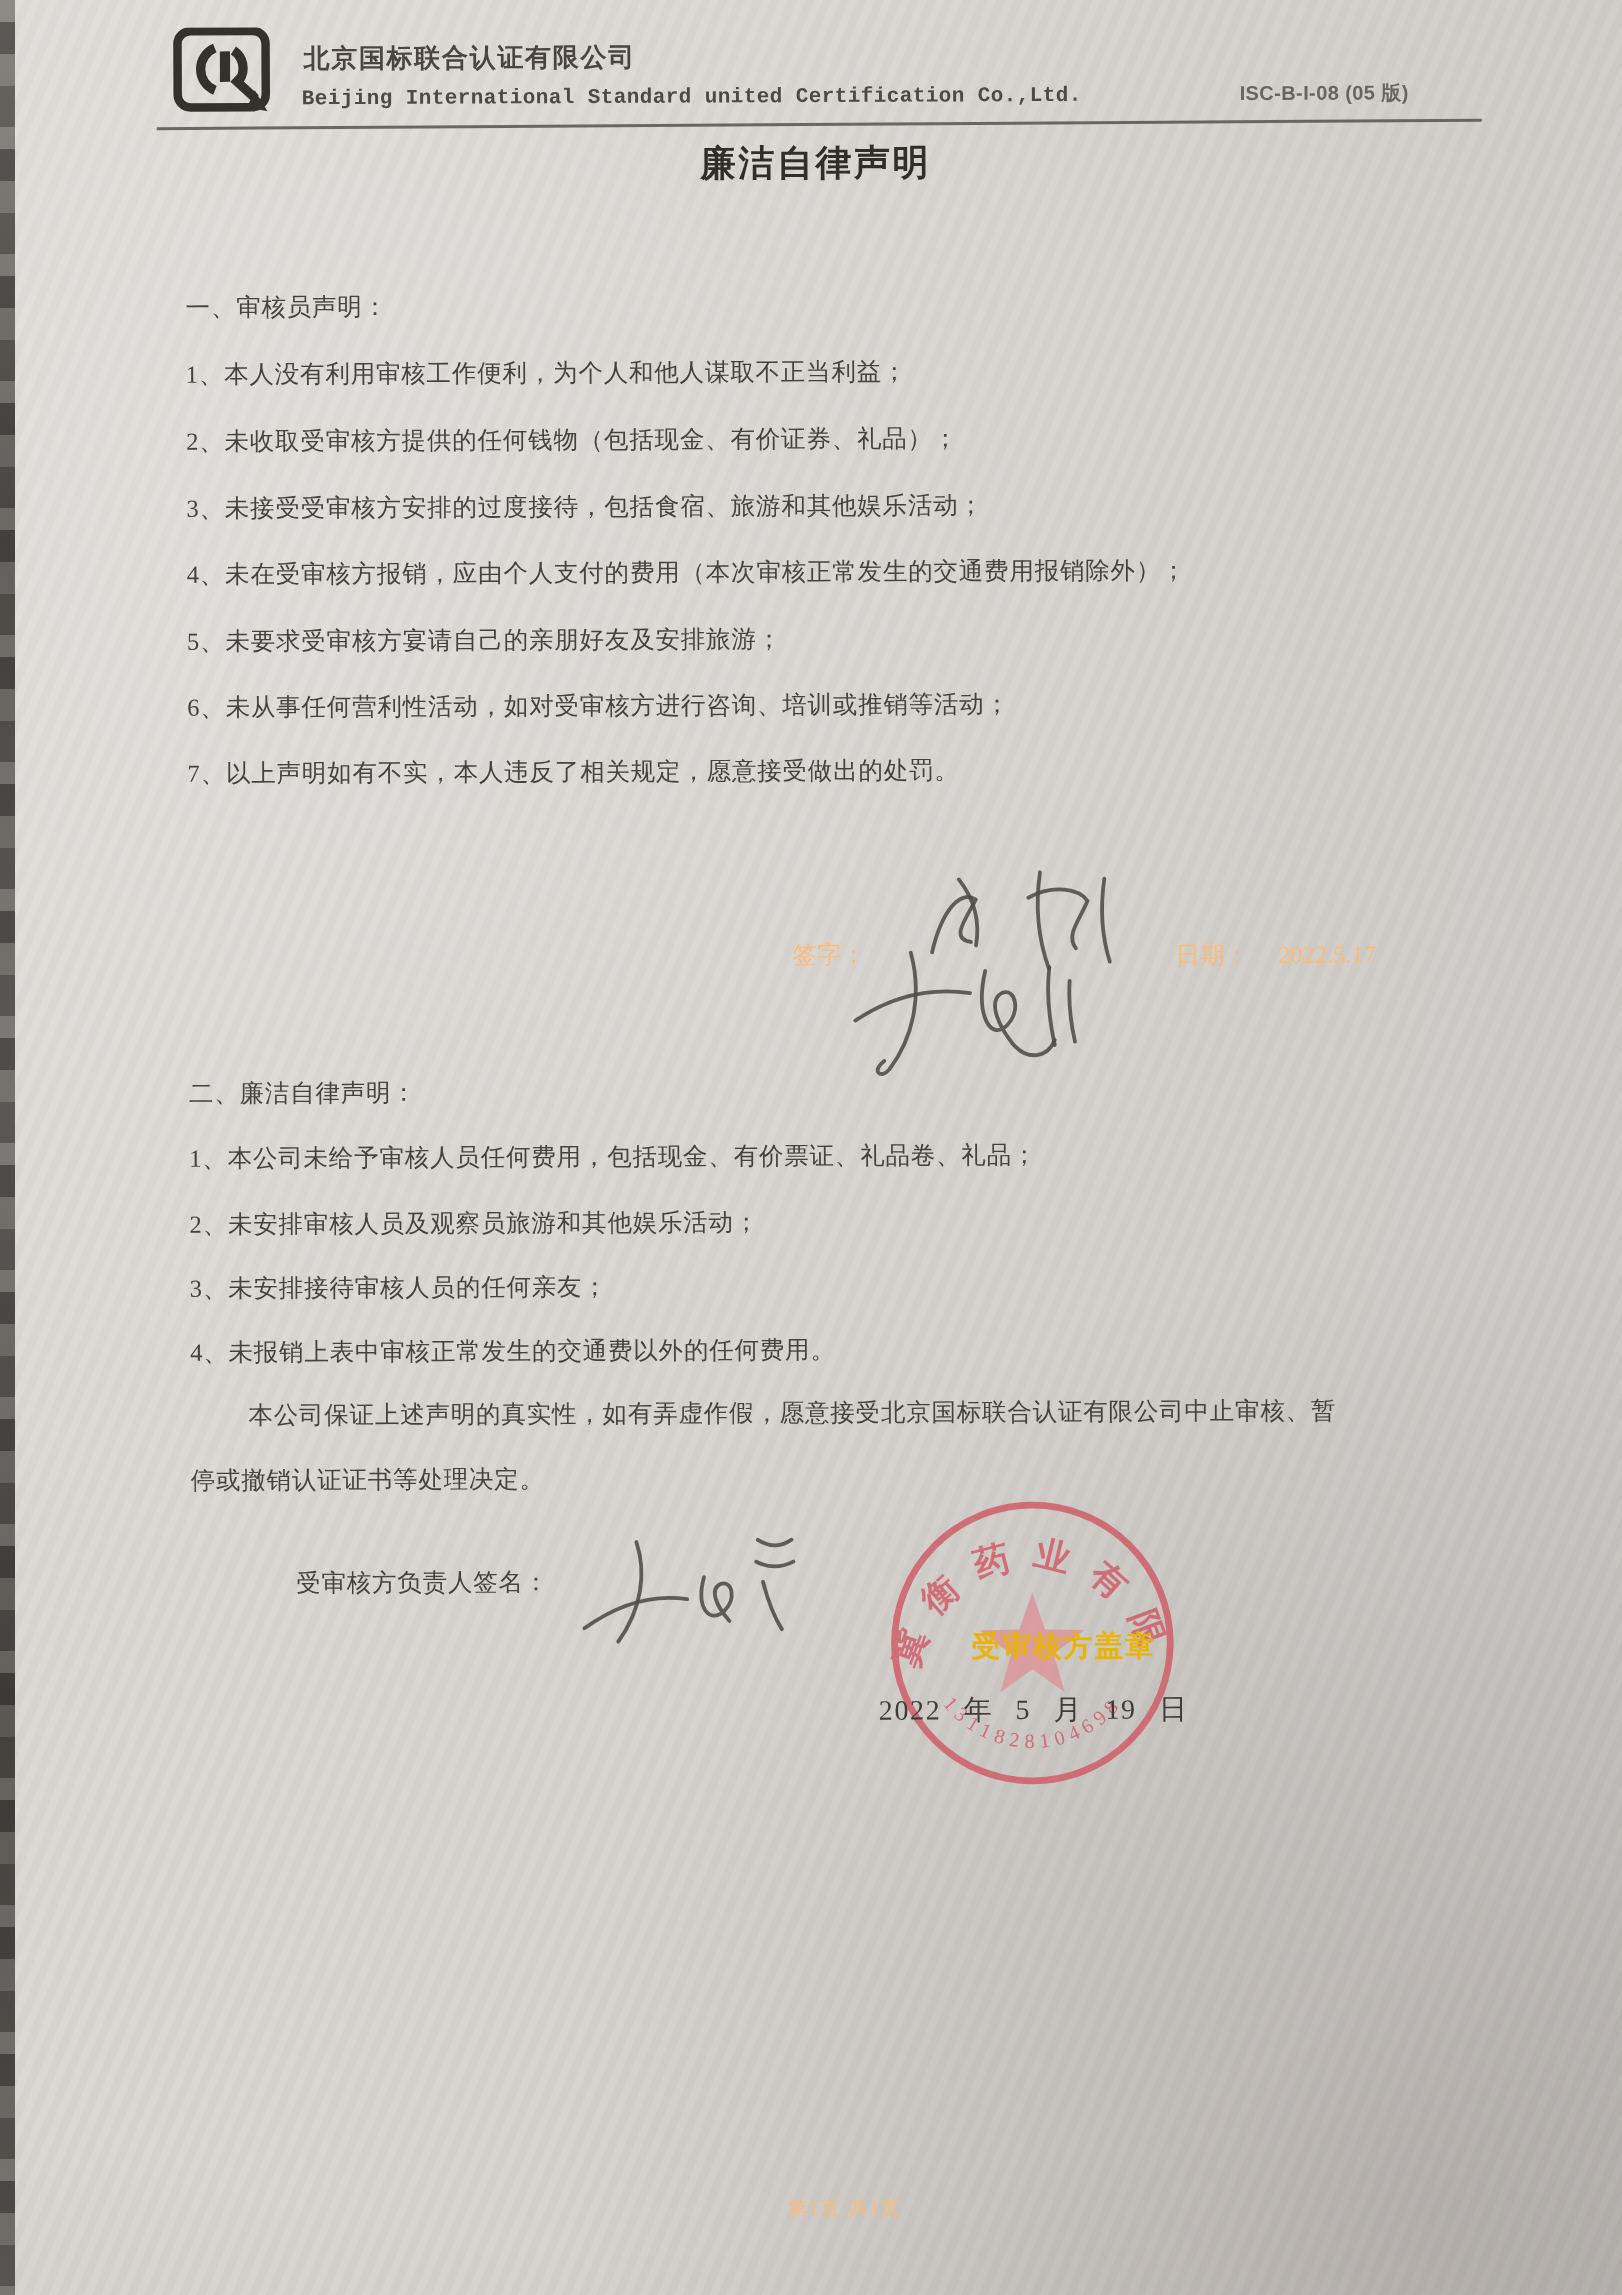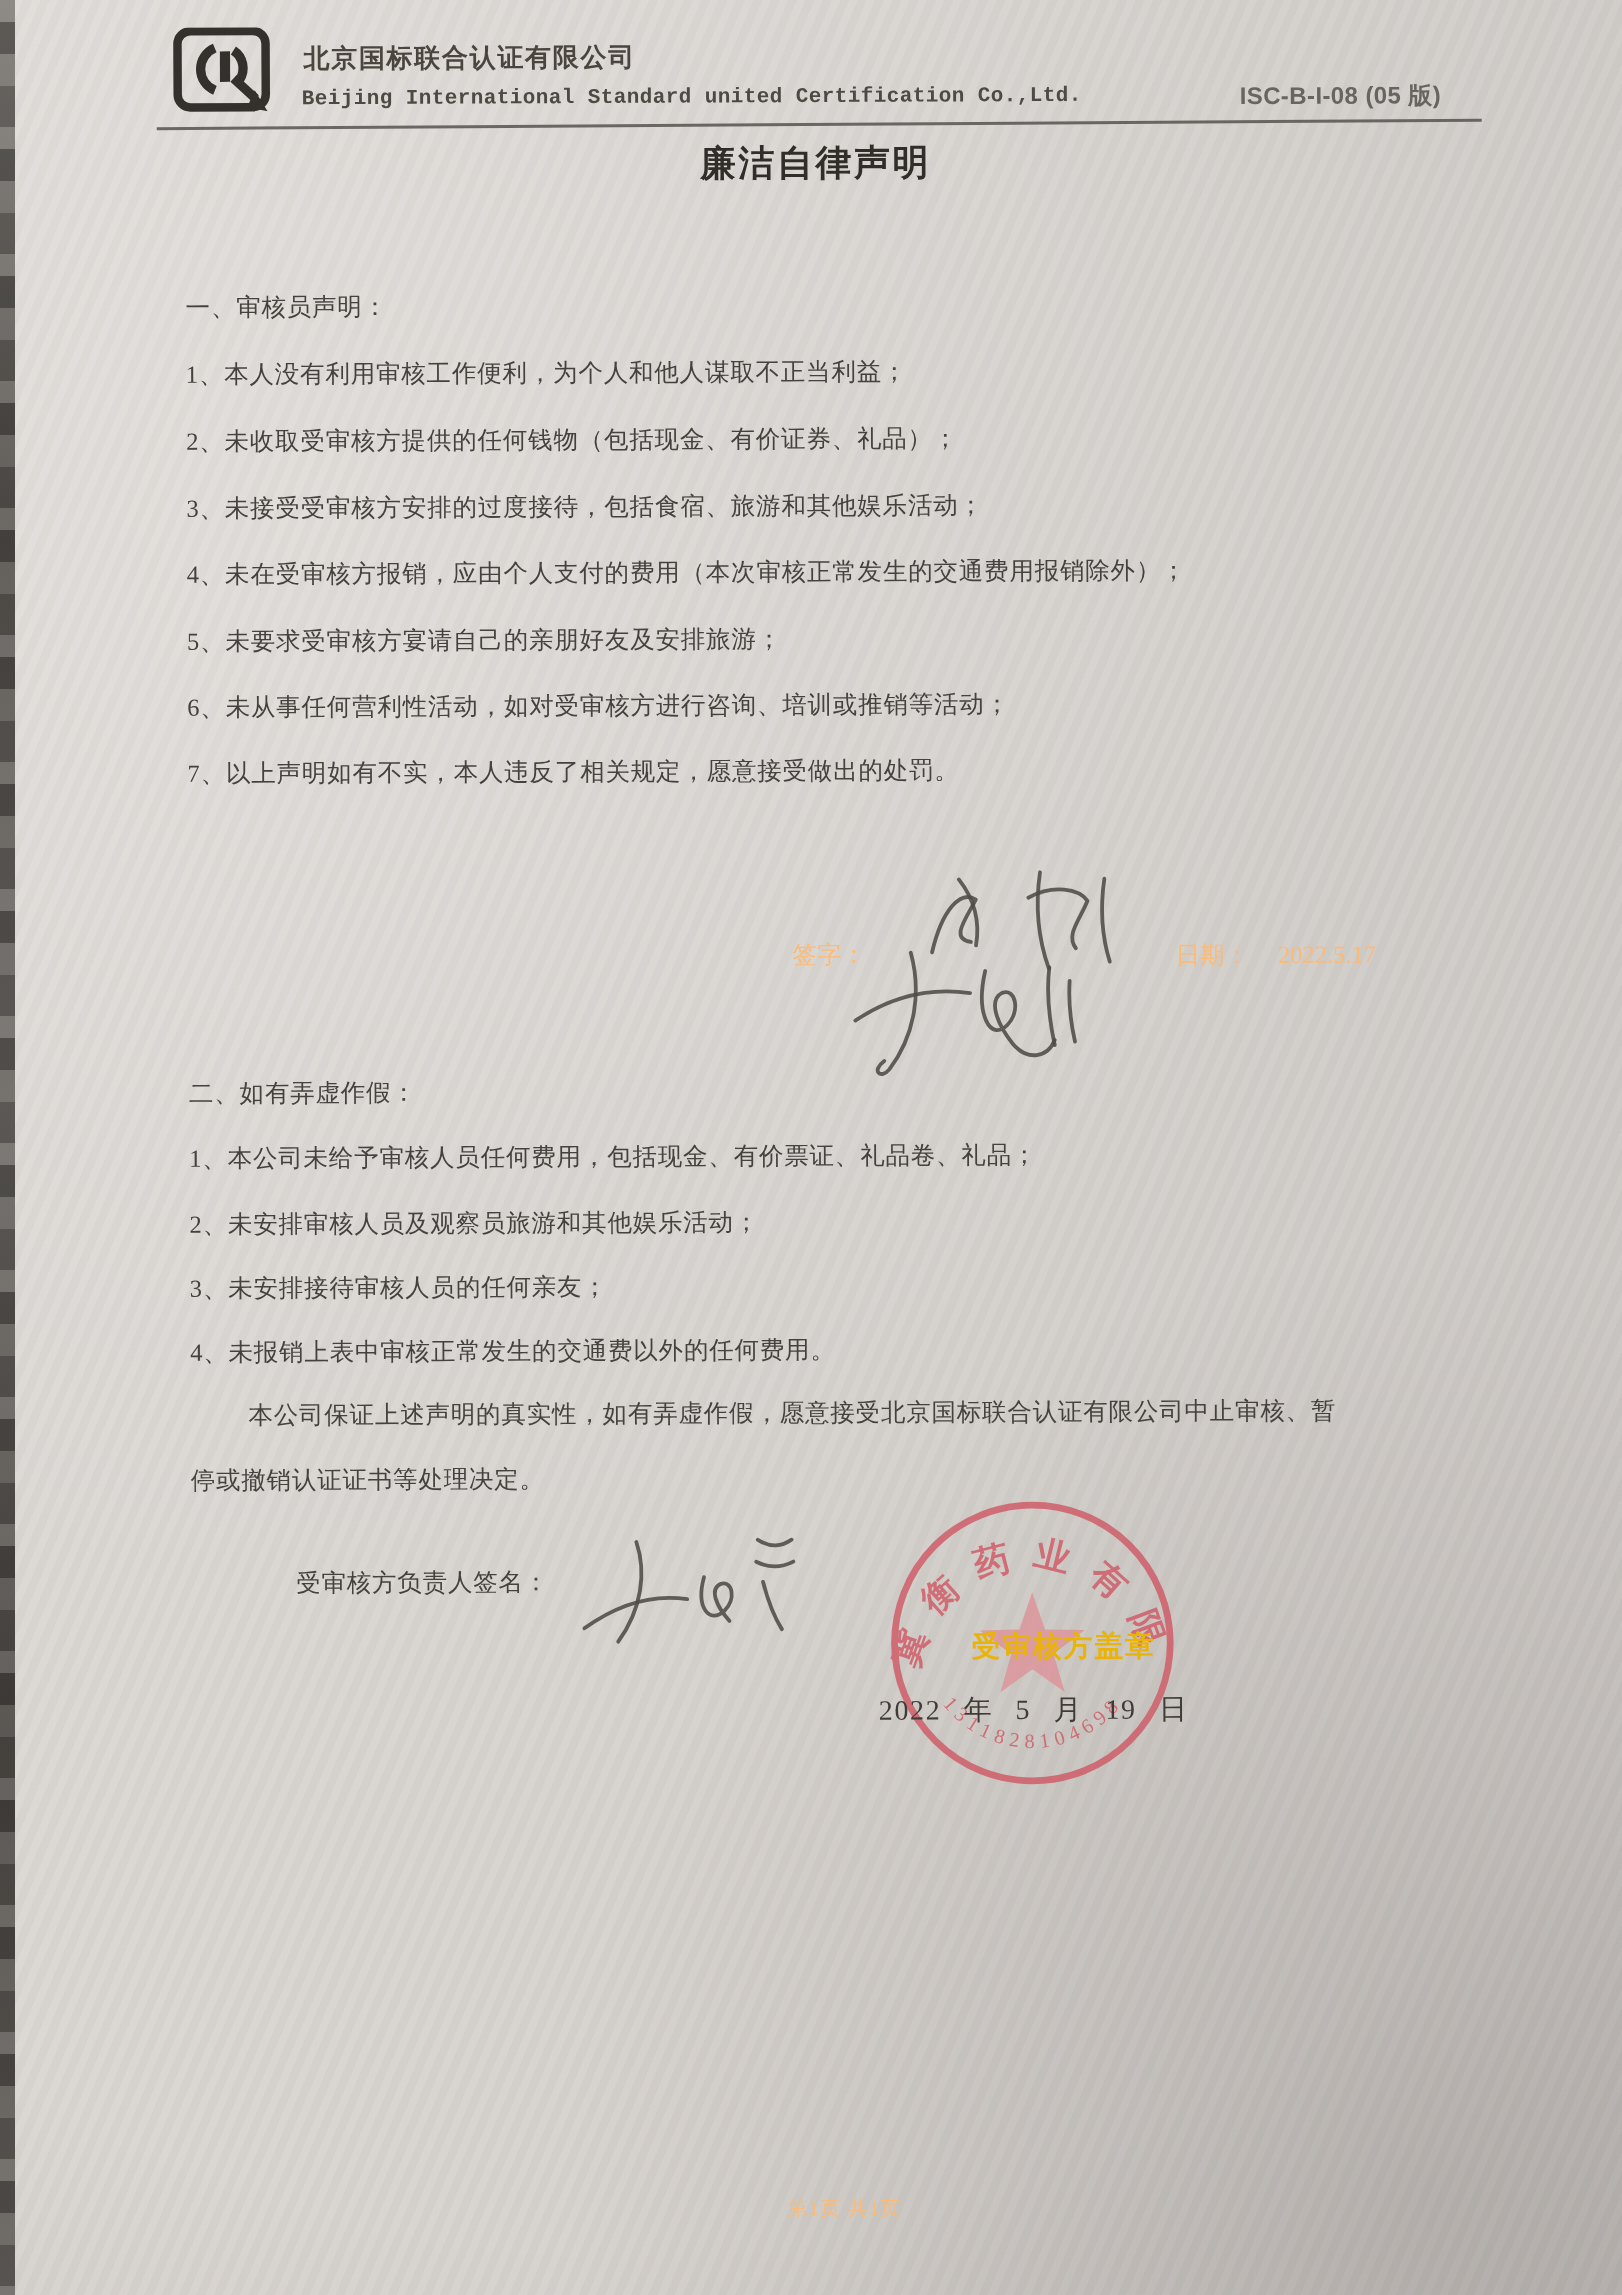--- a/index.html
+++ b/index.html
@@ -32,21 +32,21 @@
     content:"";position:absolute;inset:0;pointer-events:none;
     background:radial-gradient(145% 120% at 38% 28%, transparent 58%, rgba(62,55,49,.15) 100%);
   }
   .doc{position:absolute;inset:0;transform:rotate(-0.25deg);transform-origin:811px 1099px;color:#413e3b;}
   .abs{position:absolute;}
   .company-cn{left:308px;top:39px;font-size:26px;font-weight:bold;letter-spacing:1.7px;color:#4a463f;}
   .company-en{
     left:306px;top:85px;font-size:21px;font-weight:bold;letter-spacing:0.4px;color:#4d4943;
     font-family:"Liberation Mono","DejaVu Sans Mono",monospace;
   }
-  .doc-code{left:1244px;top:82px;font-size:24px;color:#56524c;font-family:"Liberation Sans",sans-serif;font-weight:bold;letter-spacing:0.4px;opacity:.85;}
+  .doc-code{left:1244px;top:82px;font-size:20px;color:#56524c;font-family:"Liberation Sans",sans-serif;font-weight:bold;letter-spacing:0.4px;opacity:.85;}
   .hline{left:161px;top:123px;width:1325px;height:2.5px;background:#56524e;transform:rotate(-0.12deg);opacity:.85;}
   .title{left:625px;top:139px;width:389px;text-align:center;font-size:36px;font-weight:bold;letter-spacing:2.5px;color:#312e2a;}
   .bodyline{left:189px;font-size:24.5px;letter-spacing:0.8px;color:#45423e;white-space:nowrap;}
   .heading{font-weight:normal;}
   .sig-label{font-size:24.5px;color:#fdba74;}
   .stamp-label{left:969px;top:1628px;font-size:29px;letter-spacing:1.7px;color:#eab308;font-weight:bold;white-space:nowrap;}
   .stamp-date{left:876px;top:1692px;font-size:28px;letter-spacing:1.7px;word-spacing:13.5px;color:#3f3c38;white-space:nowrap;}
   .footer{left:730px;top:2179px;width:220px;text-align:center;font-size:19.4px;color:#fdba74;letter-spacing:1.7px;margin-top:16px;}
   svg{display:block;}
   .sig path{fill:none;stroke:#4f4b46;stroke-width:4.5;stroke-linecap:round;stroke-linejoin:round;opacity:.88;}
@@ -96,21 +96,21 @@
     <path d="M232,26 C226,66 230,98 238,124"></path>
   </svg>
   <svg class="abs sig" style="left:837px;top:938px;" width="262" height="152" viewBox="0 0 310 180">
     <path d="M22,98 C70,66 118,60 158,66"></path>
     <path d="M88,18 C100,62 94,114 62,156 C52,168 40,158 56,146"></path>
     <path d="M176,40 C164,92 182,124 202,104 C218,88 212,60 196,66 C180,74 188,100 208,126 C226,148 250,142 258,122"></path>
     <path d="M252,36 C248,68 252,100 258,128"></path>
     <path d="M276,52 C274,80 278,106 282,124"></path>
   </svg>
 
-  <div class="abs bodyline heading" style="top:1074px;">二、如有弄虚作假：</div>
+  <div class="abs bodyline heading" style="top:1074px;">二、廉洁自律声明：</div>
   <div class="abs bodyline" style="top:1139px;">1、本公司未给予审核人员任何费用，包括现金、有价票证、礼品卷、礼品；</div>
   <div class="abs bodyline" style="top:1205px;">2、未安排审核人员及观察员旅游和其他娱乐活动；</div>
   <div class="abs bodyline" style="top:1269px;">3、未安排接待审核人员的任何亲友；</div>
   <div class="abs bodyline" style="top:1333px;">4、未报销上表中审核正常发生的交通费以外的任何费用。</div>
 
   <div class="abs bodyline" style="left:247px;top:1396px;">本公司保证上述声明的真实性，如有弄虚作假，愿意接受北京国标联合认证有限公司中止审核、暂</div>
   <div class="abs bodyline" style="top:1461px;">停或撤销认证证书等处理决定。</div>
 
   <div class="abs bodyline" style="left:294px;top:1564px;">受审核方负责人签名：</div>
   <svg class="abs sig" style="left:565px;top:1521px;" width="262" height="135" viewBox="0 0 310 160">

